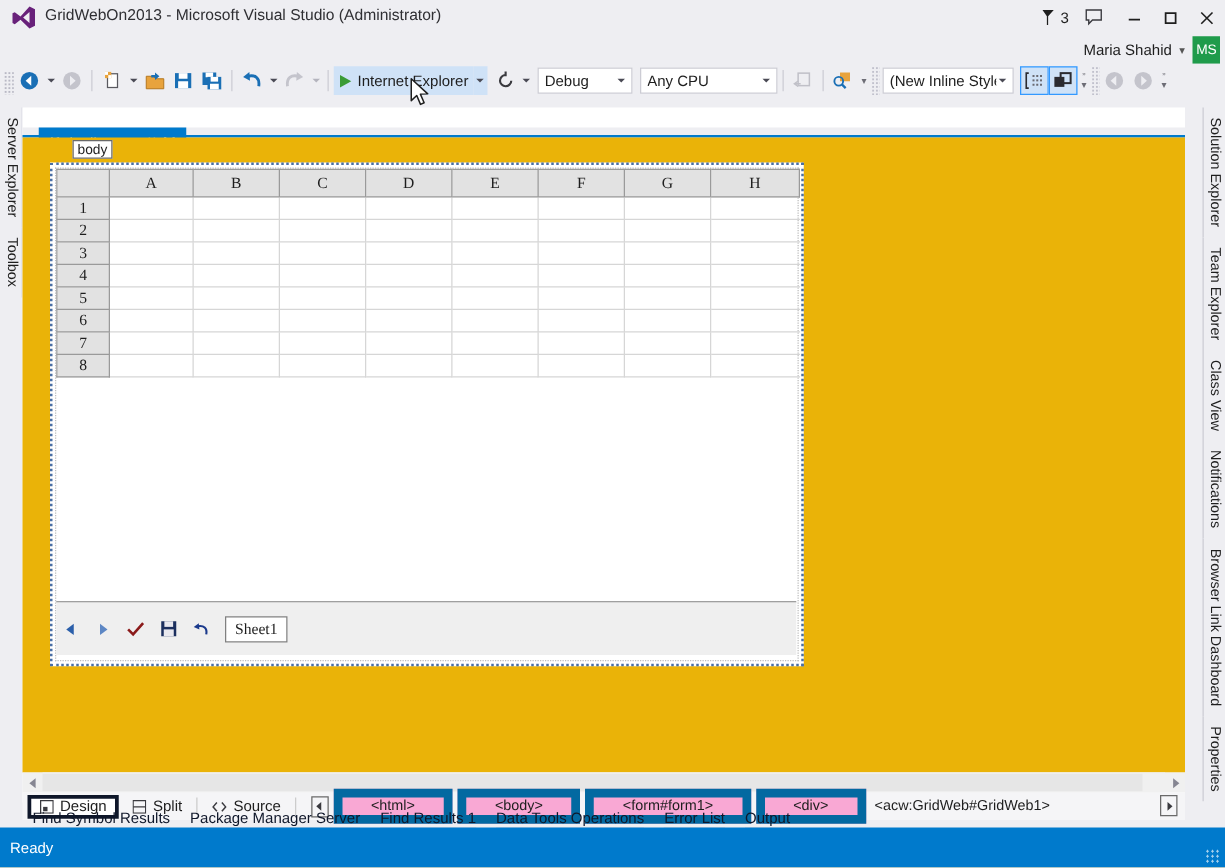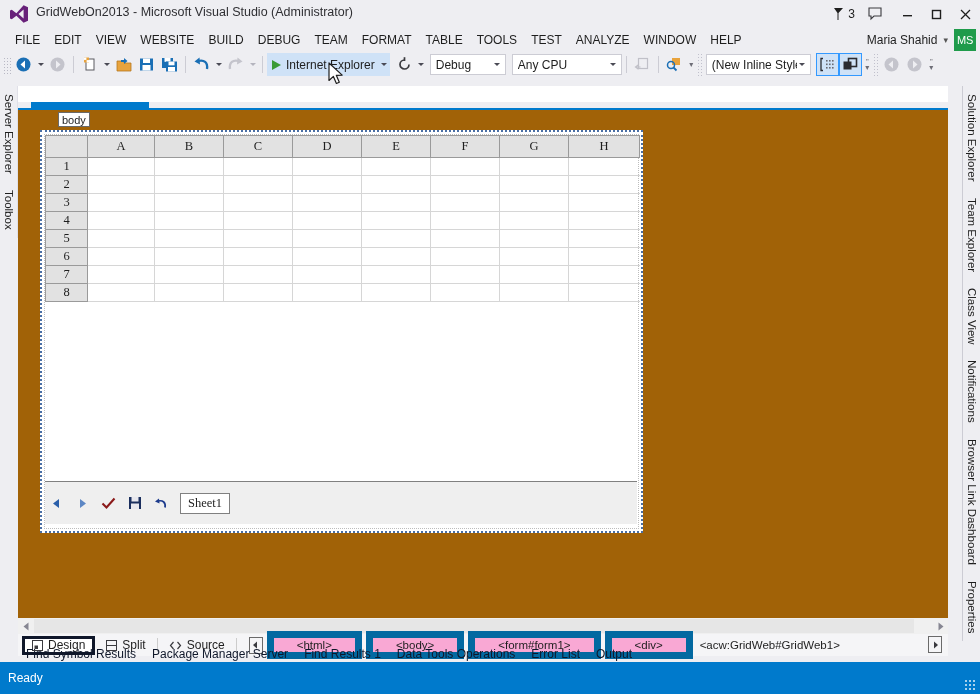--- a/index.html
+++ b/index.html
@@ -88,21 +88,21 @@
     position:absolute; left:13px; top:0; height:22px; background:#007acc; color:#fff;
     display:flex; align-items:center; padding:0 6px 0 9px; cursor:default;
   }
   .doctab .tname { font-size:12px; margin-right:8px; white-space:nowrap; }
   .pin-icon, .close-icon { width:14px; height:14px; display:flex; align-items:center; justify-content:center; cursor:default; }
   .tabstrip-caret { position:absolute; right:6px; top:3px; width:14px; height:16px; display:flex; align-items:center; justify-content:center; cursor:default; }
   .tabstrip-caret:after { content:""; border-left:4.5px solid transparent; border-right:4.5px solid transparent; border-top:4.5px solid #4a4a55; }
   .tab-underline { position:absolute; left:0; top:22px; width:930px; height:2px; background:#007acc; }
 
   
-  .designer { position:absolute; left:0; top:24px; width:930px; height:508px; background:#a16207; overflow:hidden; }
+  .designer { position:absolute; left:0; top:24px; width:930px; height:508px; background:#eab308; overflow:hidden; }
   .tagcrumb {
     position:absolute; left:40px; top:2px; border:1px solid #6a6a6a; background:#fff;
     font-size:11px; padding:0 3px; height:15px; line-height:14px; color:#1e1e1e; cursor:default;
   }
   
   .gridweb-sel {
     position:absolute; left:22px; top:20px; width:603px; height:403px;
     border:2px dotted #4a6fa5; background:#fff;
   }
   .gridweb-inner { position:absolute; left:2px; top:2px; width:595px; height:395px; border:1px dotted #bdbdbd; }
@@ -192,36 +192,20 @@
       <div class="wbtn wclose">
         <svg width="11" height="11" viewBox="0 0 11 11">
           <line x1="1" y1="1" x2="10" y2="10" stroke="#1e1e1e" stroke-width="1.3"></line>
           <line x1="10" y1="1" x2="1" y2="10" stroke="#1e1e1e" stroke-width="1.3"></line>
         </svg>
       </div>
     </div>
   </div>
 
   <div class="menubar">
-    <div class="menu-items">
-      <div class="menu-item">FILE</div>
-      <div class="menu-item">EDIT</div>
-      <div class="menu-item">VIEW</div>
-      <div class="menu-item">WEBSITE</div>
-      <div class="menu-item">BUILD</div>
-      <div class="menu-item">DEBUG</div>
-      <div class="menu-item">TEAM</div>
-      <div class="menu-item">FORMAT</div>
-      <div class="menu-item">TABLE</div>
-      <div class="menu-item">TOOLS</div>
-      <div class="menu-item">TEST</div>
-      <div class="menu-item">ANALYZE</div>
-      <div class="menu-item">WINDOW</div>
-      <div class="menu-item">HELP</div>
-    </div>
     <div class="user-area">
       <span class="user-name">Maria Shahid</span>
       <span class="user-caret">▾</span>
       <div class="user-avatar">MS</div>
     </div>
   </div>
 
   <div class="toolbar">
     <div class="tb-row">
       <span class="grip"></span>

